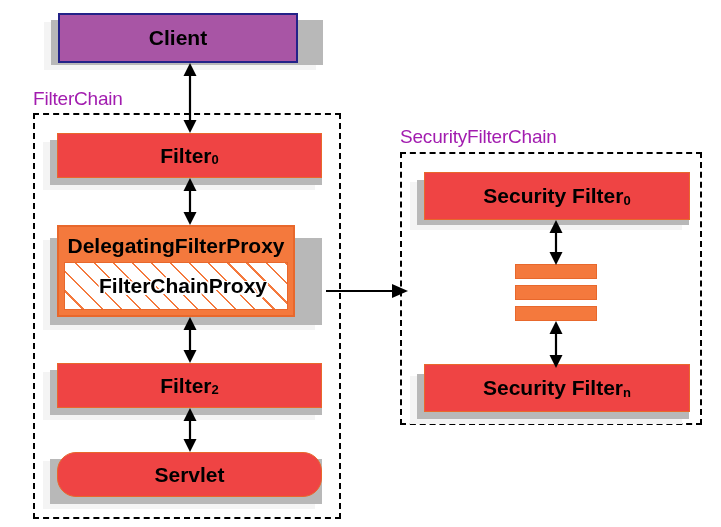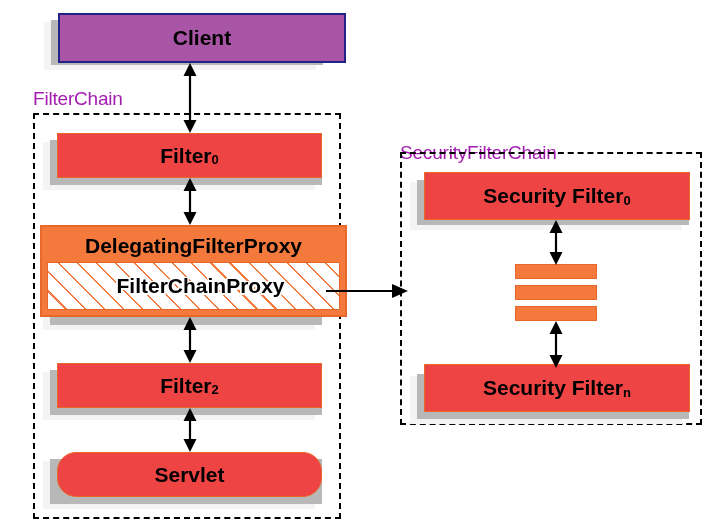--- a/index.html
+++ b/index.html
@@ -141,26 +141,26 @@
   }
 </style>
 </head>
 <body>
 
 <div id="canvas">
 
   <div class="group-label" style="left:33px; top:88px;">FilterChain</div>
   <div class="group-box" style="left:33px; top:113px; width:308px; height:406px;"></div>
 
-  <div class="group-label" style="left:400px; top:142px;">SecurityFilterChain</div>
+  <div class="group-label" style="left:400px; top:126px;">SecurityFilterChain</div>
   <div class="group-box" style="left:400px; top:152px; width:302px; height:273px;"></div>
 
   <div class="shadow-far" style="left:44px; top:22px; width:272px; height:48px;"></div>
   <div class="shadow-near" style="left:51px; top:20px; width:272px; height:45px;"></div>
-  <div class="node client" style="left:58px; top:13px; width:288px; height:50px;text-align:center;">
+  <div class="node client" style="left:58px; top:13px; width:240px; height:50px;text-align:center;">
     <span>Client</span>
   </div>
 
   <svg class="arrow-svg" style="left:180px; top:63px; width:20px; height:70px;" viewBox="0 0 20 70">
     <line x1="10" y1="6" x2="10" y2="64" stroke="#000" stroke-width="2.2"></line>
     <polygon points="10,0 3.5,13 16.5,13" fill="#000"></polygon>
     <polygon points="10,70 3.5,57 16.5,57" fill="#000"></polygon>
   </svg>
 
   <div class="shadow-far" style="left:43px; top:142px; width:272px; height:48px;"></div>
@@ -171,21 +171,21 @@
   </div>
 
   <svg class="arrow-svg" style="left:180px; top:178px; width:20px; height:47px;" viewBox="0 0 20 47">
     <line x1="10" y1="6" x2="10" y2="41" stroke="#000" stroke-width="2.2"></line>
     <polygon points="10,0 3.5,13 16.5,13" fill="#000"></polygon>
     <polygon points="10,47 3.5,34 16.5,34" fill="#000"></polygon>
   </svg>
 
   <div class="shadow-far" style="left:43px; top:240px; width:272px; height:90px;"></div>
   <div class="shadow-near" style="left:50px; top:238px; width:272px; height:87px;"></div>
-  <div class="node dfp" style="left:40px; top:225px; width:307px; height:92px;">
+  <div class="node dfp" style="left:57px; top:225px; width:238px; height:92px;">
     <div class="dfp-title">DelegatingFilterProxy</div>
     <div class="fcp-inner">
       <span>FilterChainProxy</span>
     </div>
   </div>
 
   <svg class="arrow-svg" style="left:326px; top:281px; width:82px; height:20px;" viewBox="0 0 82 20">
     <line x1="0" y1="10" x2="70" y2="10" stroke="#000" stroke-width="1.8"></line>
     <polygon points="82,10 66,3 66,17" fill="#000"></polygon>
   </svg>

